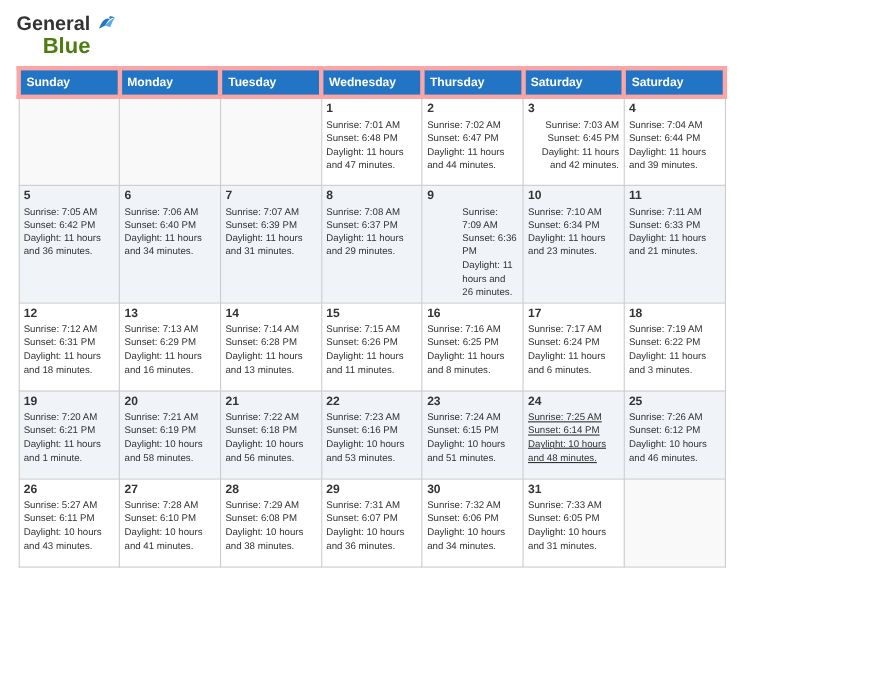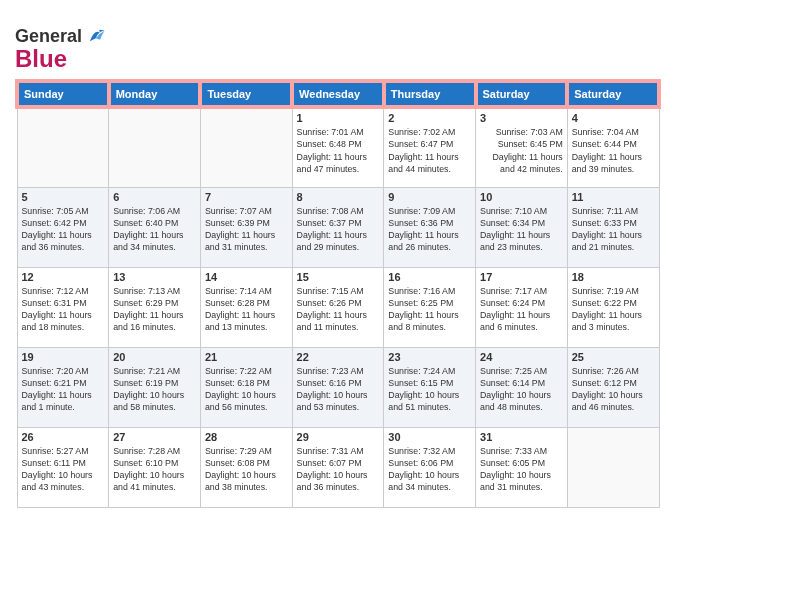--- a/index.html
+++ b/index.html
@@ -6,21 +6,21 @@
     body {
       width: 792px;
       height: 612px;
       font-family: Arial, sans-serif;
       background: #fff;
       overflow: hidden;
     }
     .page {
       width: 676px;
       height: 612px;
-      padding: 25px 15px;
+      padding: 10px 15px;
     }
     .header {
       display: flex;
       justify-content: space-between;
       align-items: flex-start;
       margin-bottom: 8px;
     }
     .logo {
       display: flex;
       align-items: center;
@@ -91,21 +91,21 @@
   <div class="header">
     <div class="logo">
     <div>
       <div style="display:flex;align-items:center;line-height:1;">
         <span style="font-size:18px;font-weight:bold;color:#333;">General</span>
         <svg width="22" height="22" viewBox="0 0 30 30" style="margin-left:2px;">
           <path d="M8,22 Q14,6 22,10 Q18,4 28,8 Q20,8 16,18 Z" fill="#2175c4"></path>
           <path d="M16,18 Q20,12 28,8 Q24,14 22,20 Z" fill="#5aabea"></path>
         </svg>
       </div>
-      <div style="font-size:24px;font-weight:bold;color:#be185d;line-height:1;">Blue</div>
+      <div style="font-size:20px;font-weight:bold;color:#4d7c0f;line-height:1;text-align:center;">Blue</div>
     </div>
   </div>
     <div class="title-block">
       <div class="month-title"></div>
       <div class="location"></div>
     </div>
   </div>
 
   <table class="calendar">
     <thead>
@@ -169,21 +169,21 @@
 Daylight: 11 hours and 31 minutes.</div>
           </td>
           <td>
             <div class="day-number">8</div>
             <div class="day-info" style="white-space: pre-line;">Sunrise: 7:08 AM
 Sunset: 6:37 PM
 Daylight: 11 hours and 29 minutes.</div>
           </td>
           <td>
             <div class="day-number">9</div>
-            <div class="day-info" style="white-space: pre-line;">Sunrise: 7:09 AM
+            <div class="day-info" style="white-space: pre-line; margin-left: 32px;">Sunrise: 7:09 AM
 Sunset: 6:36 PM
 Daylight: 11 hours and 26 minutes.</div>
           </td>
           <td>
             <div class="day-number">10</div>
             <div class="day-info" style="white-space: pre-line;">Sunrise: 7:10 AM
 Sunset: 6:34 PM
 Daylight: 11 hours and 23 minutes.</div>
           </td>
           <td>
@@ -263,21 +263,21 @@
 Daylight: 10 hours and 53 minutes.</div>
           </td>
           <td>
             <div class="day-number">23</div>
             <div class="day-info" style="white-space: pre-line;">Sunrise: 7:24 AM
 Sunset: 6:15 PM
 Daylight: 10 hours and 51 minutes.</div>
           </td>
           <td>
             <div class="day-number">24</div>
-            <div class="day-info" style="white-space: pre-line;">Sunrise: 7:25 AM
+            <div class="day-info" style="white-space: pre-line; text-decoration: underline;">Sunrise: 7:25 AM
 Sunset: 6:14 PM
 Daylight: 10 hours and 48 minutes.</div>
           </td>
           <td>
             <div class="day-number">25</div>
             <div class="day-info" style="white-space: pre-line;">Sunrise: 7:26 AM
 Sunset: 6:12 PM
 Daylight: 10 hours and 46 minutes.</div>
           </td>
         </tr>

